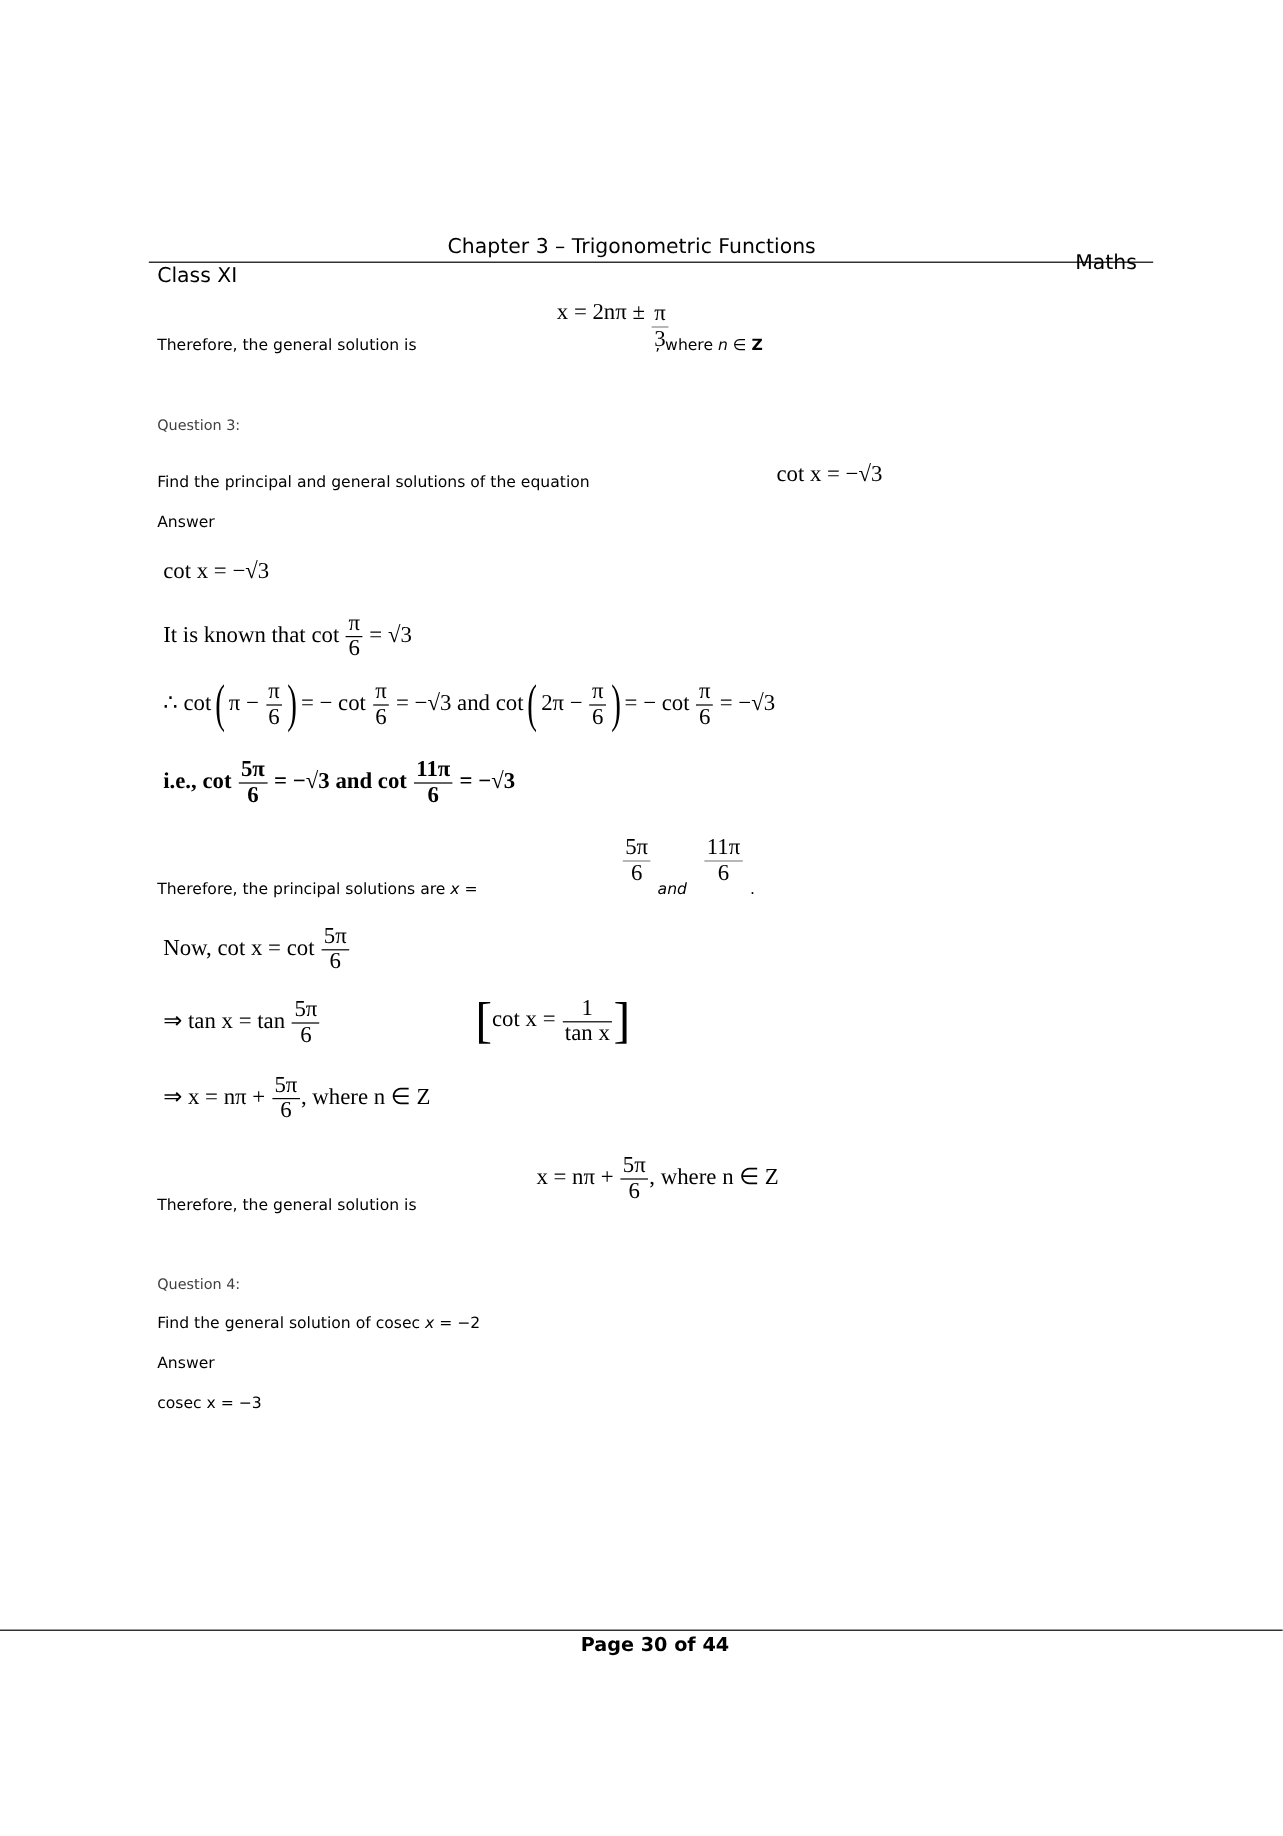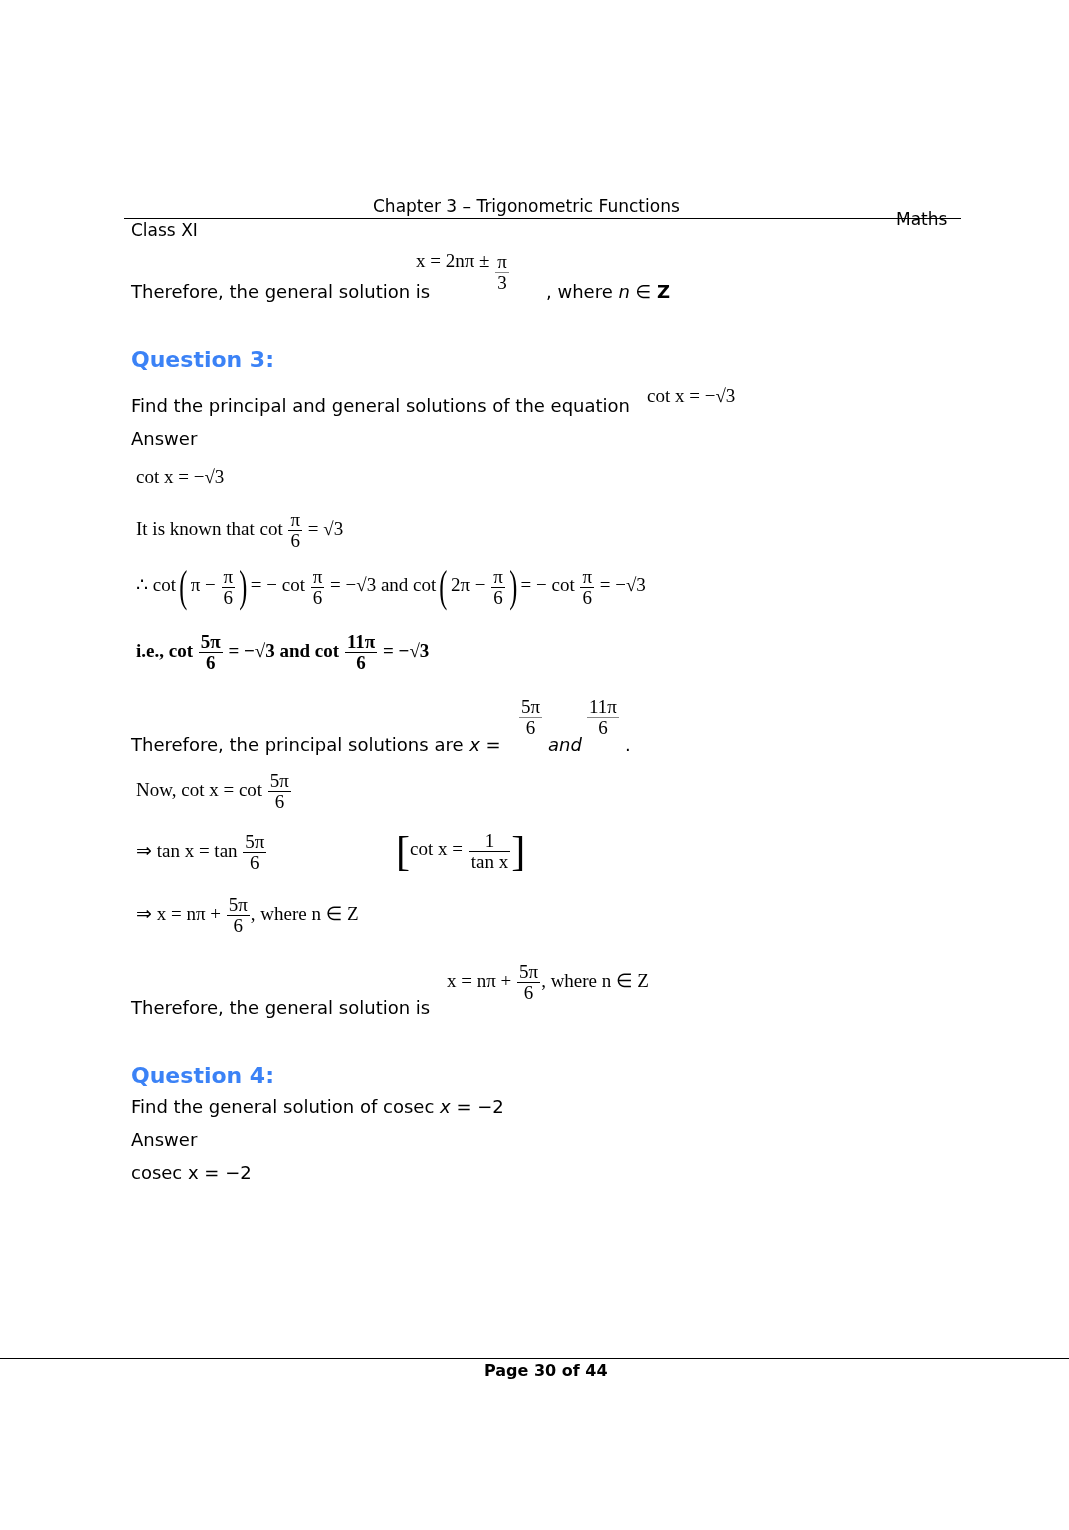--- a/index.html
+++ b/index.html
@@ -1,40 +1,40 @@
 <!DOCTYPE html>
 <html><head>
 <meta charset="utf-8">
 <style>
   html, body { margin:0; padding:0; background:#fff; }
   body { width:1069px; height:1530px; position:relative; overflow:hidden; color:#000;
          font-family:"DejaVu Sans", sans-serif; }
   .abs { position:absolute; white-space:nowrap; }
-  .sans { font-family:"DejaVu Sans", sans-serif; font-size:18px; }
+  .sans { font-family:"DejaVu Sans", sans-serif; font-size:13px; }
   .serif { font-family:"Liberation Serif", serif; font-size:19px; }
   .hdr { font-size:17px; }
-  .qtitle { font-family:"DejaVu Sans", sans-serif; font-weight:bold; color:#3b82f6; font-size:22px; }
+  .qtitle { font-family:"DejaVu Sans", sans-serif; font-weight:normal; color:#404040; font-size:12px; }
   .frac { display:inline-block; vertical-align:middle; text-align:center; line-height:1.05; margin:0 1px; }
   .frac .num { display:block; padding:0 2px; border-bottom:1px solid #000; }
   .frac .den { display:block; padding:0 2px; }
   .frac.nobar .num { border-bottom:1px solid #888; }
   .paren { display:inline-block; font-size:44px; vertical-align:middle; transform:scaleX(0.55); line-height:1; font-weight:100; }
   .bracket { display:inline-block; vertical-align:middle; font-size:42px; line-height:1; font-weight:100; }
   i { font-style:italic; }
 </style>
 </head>
 <body>
 
 <div class="abs sans hdr" style="left:131px; top:196px;margin-top:24px;">Class XI</div>
 <div class="abs sans hdr" style="left:373px; top:196px;">Chapter 3 – Trigonometric Functions</div>
 <div class="abs sans hdr" style="left:896px; top:196px;margin-top:13px;">Maths</div>
 <div class="abs" style="left:124px; top:218px; width:837px; height:1px; background:#000;"></div>
 
 <div class="abs sans" style="left:131px; top:281px;">Therefore, the general solution is</div>
-<div class="abs serif" style="left:416px; top:250px;">
+<div class="abs serif" style="left:464px; top:250px;">
   <span>x = 2nπ ±</span>
   <span class="frac nobar" style="vertical-align:-22px;"><span class="num">π</span><span class="den">3</span></span>
 </div>
 <div class="abs sans" style="left:546px; top:281px;">
   <span>, where </span><i>n</i><span> ∈ </span><b>Z</b>
 </div>
 
 <div class="abs qtitle" style="left:131px; top:347px;">Question 3:</div>
 <div class="abs sans" style="left:131px; top:395px;">Find the principal and general solutions of the equation</div>
 <div class="abs serif" style="left:647px; top:385px;">cot x = −√3</div>
@@ -100,16 +100,16 @@
 <div class="abs serif" style="left:447px; top:962px;">
   <span>x = nπ +</span>
   <span class="frac"><span class="num">5π</span><span class="den">6</span></span><span>,  where n ∈ Z</span>
 </div>
 
 <div class="abs qtitle" style="left:131px; top:1063px;">Question 4:</div>
 <div class="abs sans" style="left:131px; top:1096px;">
   <span>Find the general solution of cosec </span><i>x</i><span> = −2</span>
 </div>
 <div class="abs sans" style="left:131px; top:1129px;">Answer</div>
-<div class="abs sans" style="left:131px; top:1162px;">cosec x = −2</div>
+<div class="abs sans" style="left:131px; top:1162px;">cosec x = −3</div>
 
 <div class="abs" style="left:0; top:1358px; width:1069px; height:1px; background:#000;"></div>
 <div class="abs" style="left:484px; top:1361px; font-family:'DejaVu Sans', sans-serif; font-weight:bold; font-size:16px;">Page 30 of 44</div>
 
 </body></html>

